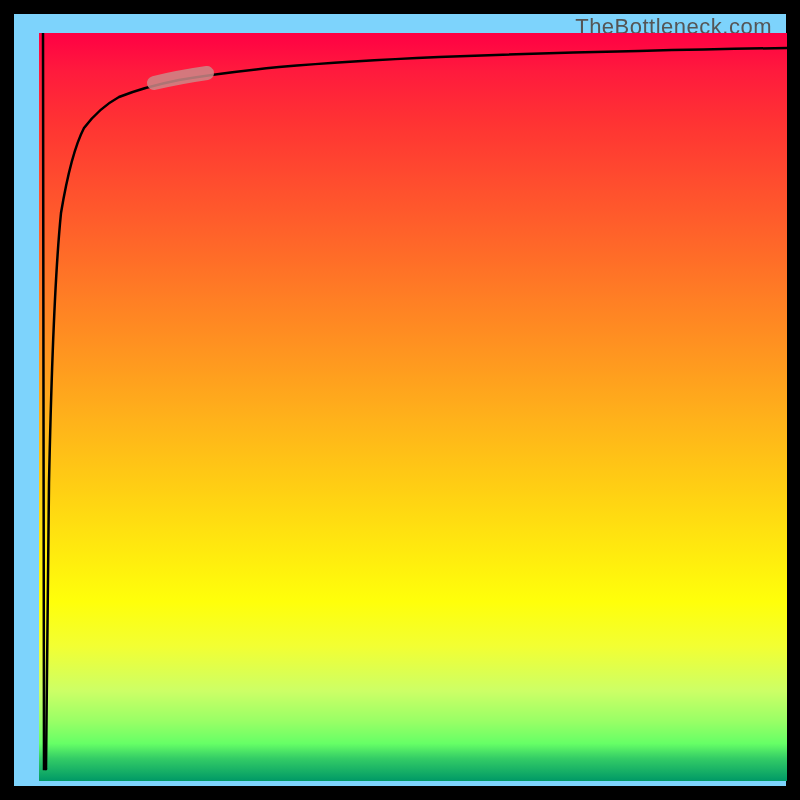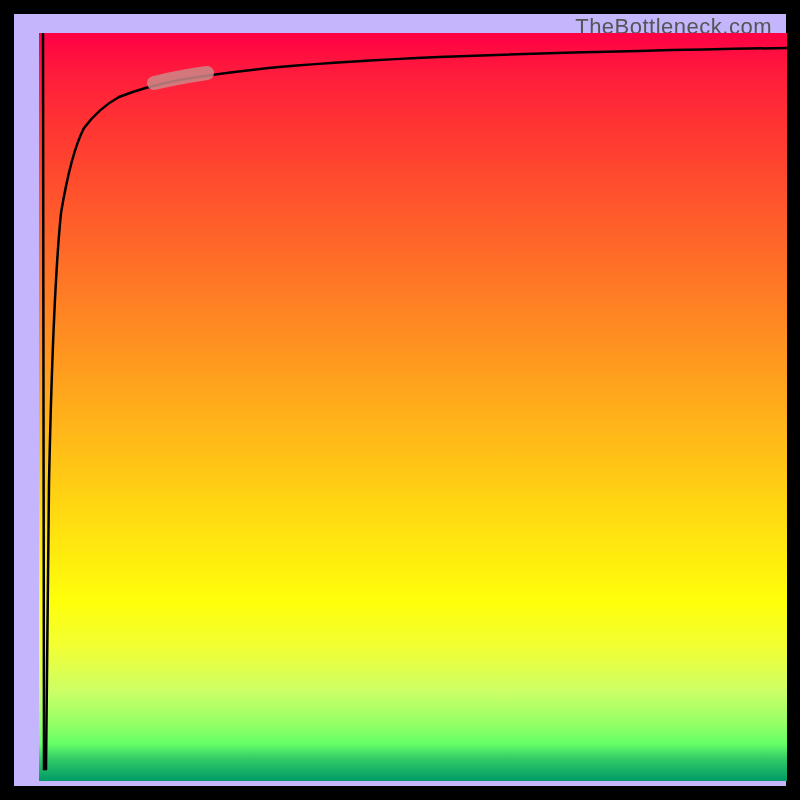--- a/index.html
+++ b/index.html
@@ -13,21 +13,21 @@
       background: #000;
       position: relative;
       font-family: Arial, sans-serif;
     }
     .chart-container {
       position: absolute;
       top: 14px;
       left: 14px;
       width: 772px;
       height: 772px;
-      background: #c4b5fd;
+      background: #7dd3fc;
     }
     .plot-area {
       position: absolute;
       top: 19px;
       left: 25px;
       width: 748px;
       height: 748px;
       overflow: hidden;
     }
     .gradient-bg {

